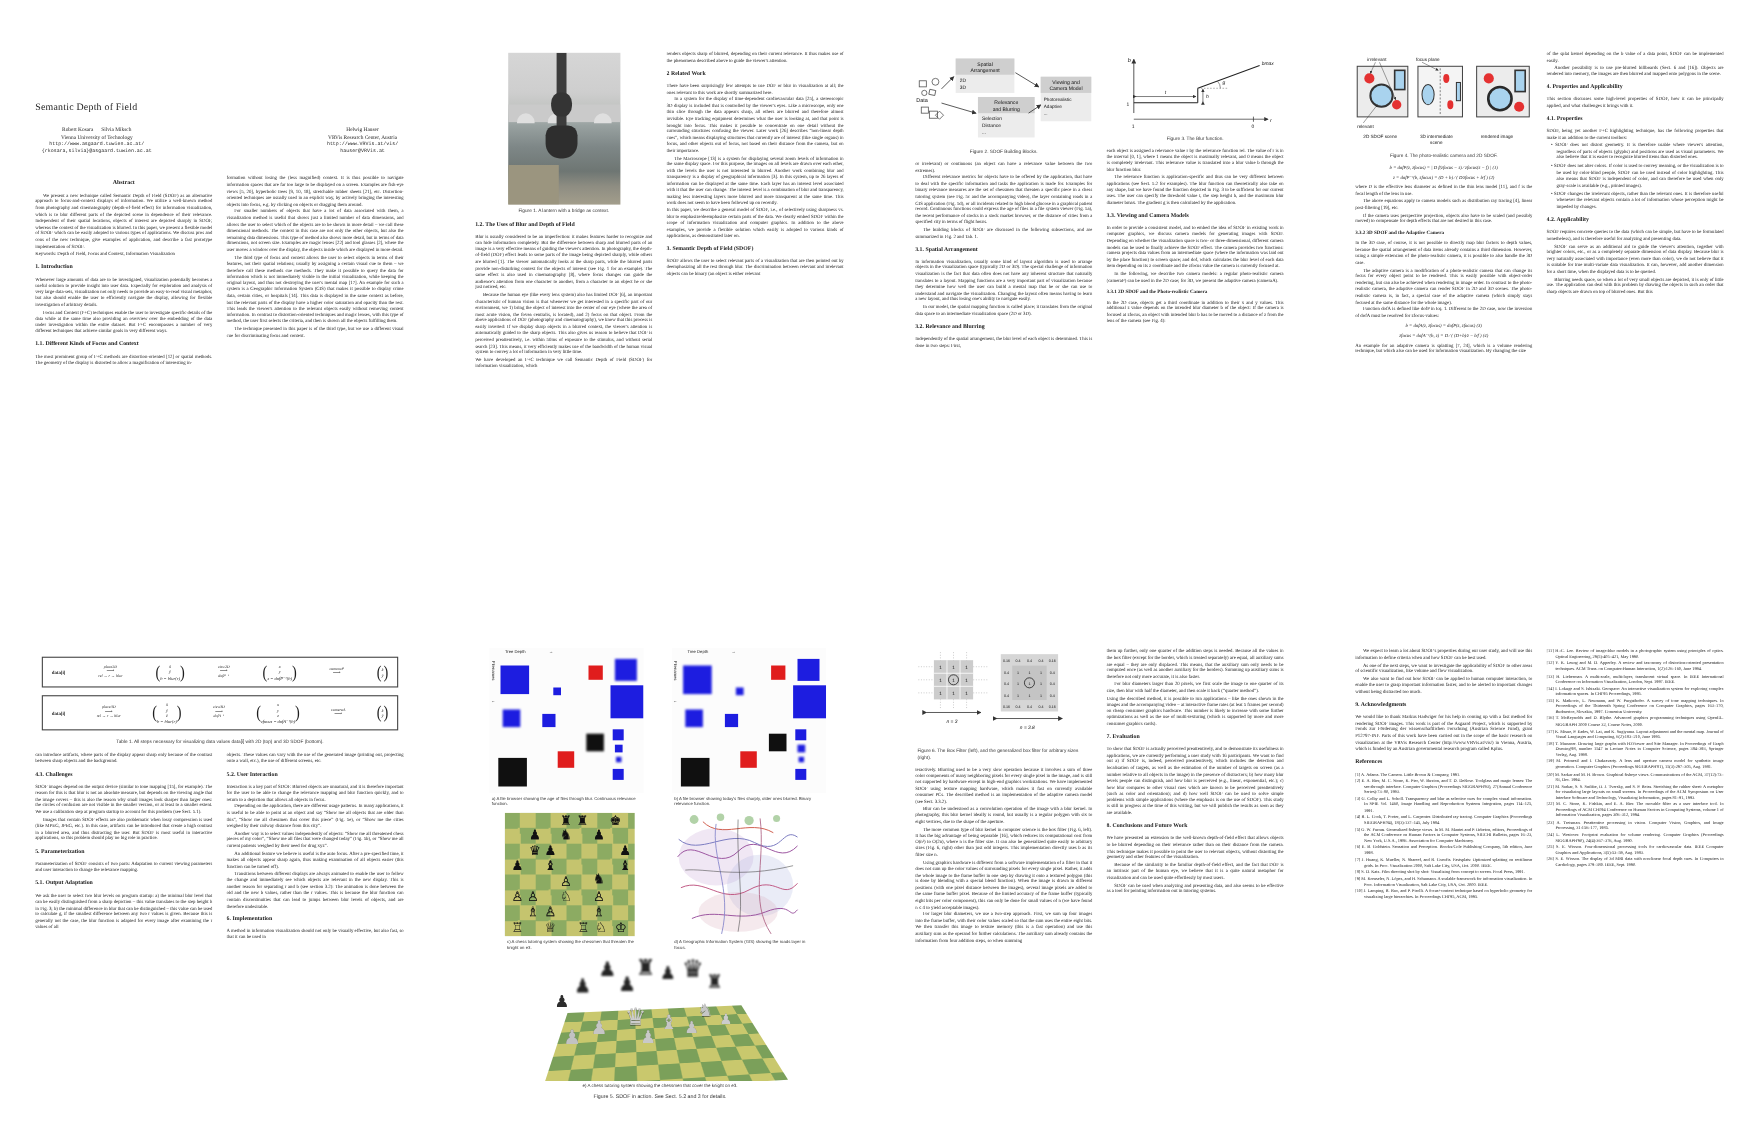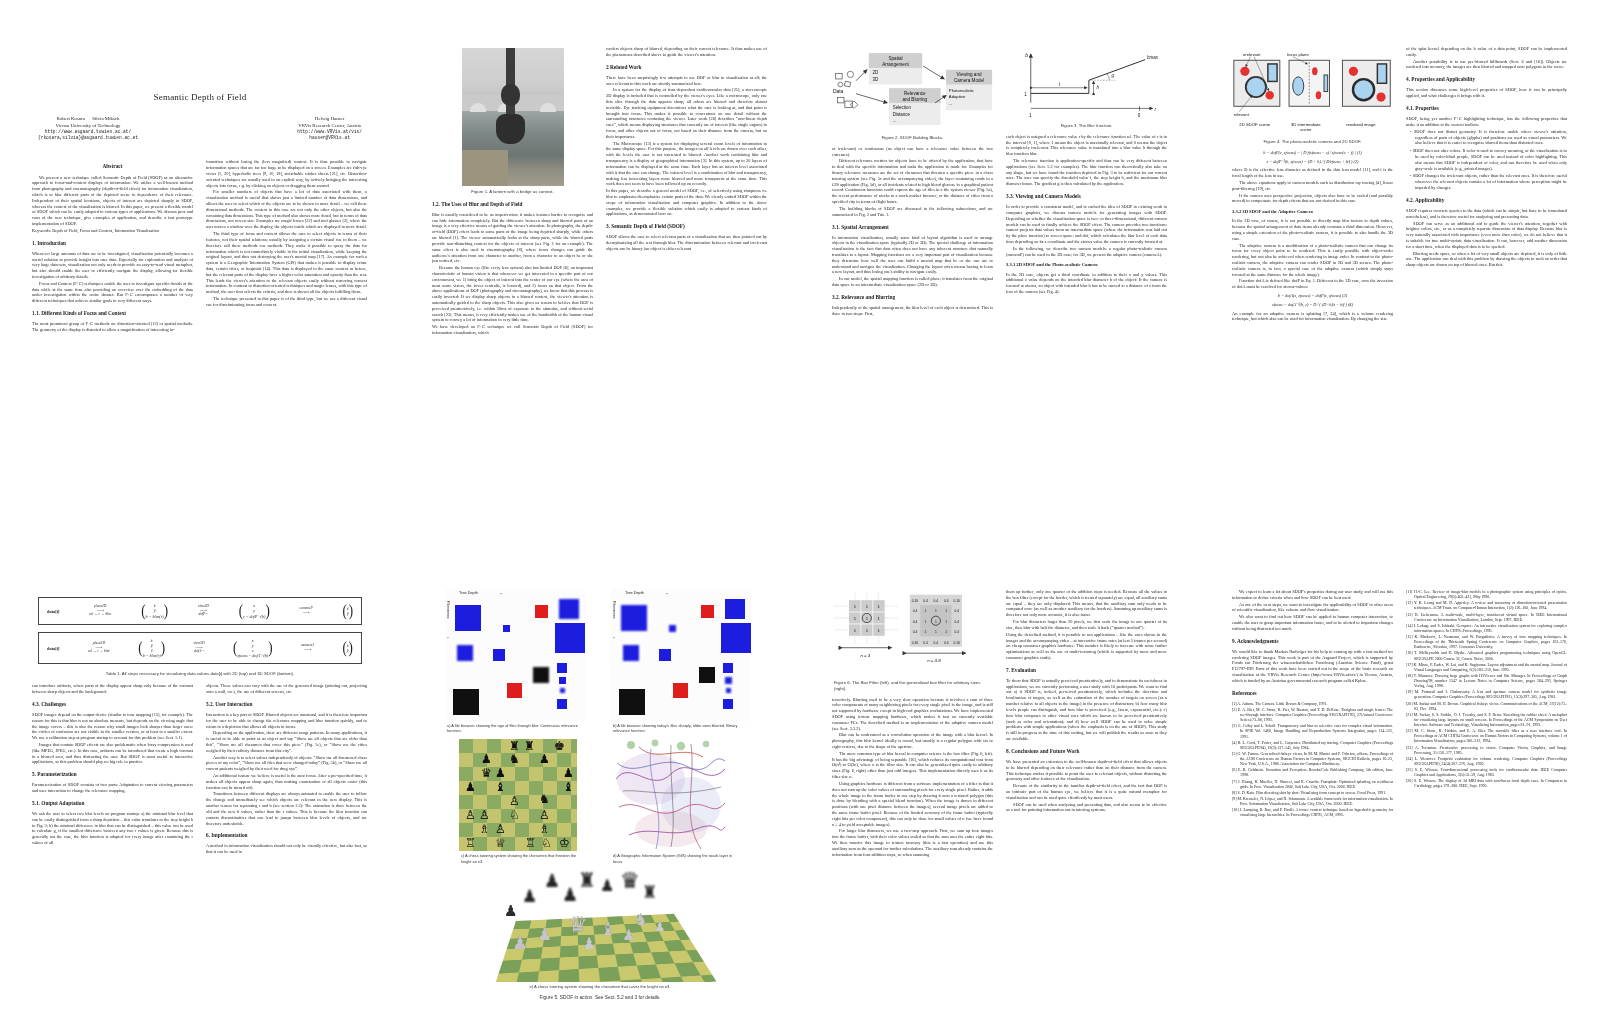--- a/index.html
+++ b/index.html
@@ -17,21 +17,21 @@
   .blk-pn{margin:0 0 1px 0;}
   .blk-h{font-weight:bold;font-size:5.3px;margin:6px 0 4px 0;text-align:left;}
   .blk-h3{font-weight:bold;font-size:4.6px;margin:5px 0 3px 0;text-align:left;}
   .blk-hc{font-weight:bold;font-size:5.4px;margin:4px 0 4px 0;text-align:center;}
   .blk-eq{font-style:italic;text-align:center;margin:3px 0;font-size:4.3px;}
   .blk-cap{font-family:"Liberation Sans","DejaVu Sans",sans-serif;font-size:4.3px;text-align:center;margin:3px 6px 5px 6px;color:#333;}
   .blk-scap{font-family:"Liberation Sans","DejaVu Sans",sans-serif;font-size:3.9px;text-align:left;margin:2px 2px 4px 2px;color:#333;}
   .blk-ref{font-size:3.95px;line-height:1.3;padding-left:8px;text-indent:-8px;margin:0 0 1px 0;}
   .blk-b{padding-left:9px;text-indent:-5px;margin:0 0 2px 0;}
   
-  .title{font-size:9px;text-align:center;margin:46px 0 14px 0;letter-spacing:.2px;}
+  .title{font-size:9px;text-align:left;margin:46px 0 14px 0;letter-spacing:.2px;}
   .authors{display:flex;justify-content:space-between;margin:0 6px 18px 6px;}
   .agroup{text-align:center;font-size:4.9px;line-height:1.35;}
   .agroup .names{white-space:pre;}
   .agroup .mono{font-family:"Liberation Mono","DejaVu Sans Mono",monospace;font-size:4.5px;}
   
   .figwrap{display:flex;justify-content:center;margin:2px 0 2px 0;}
   .fig1{position:relative;width:102px;height:138px;overflow:hidden;background:linear-gradient(180deg,#d6d6d6 0%,#cecece 26%,#c2c4c2 36%,#98a1a0 48%,#7e8787 62%,#6e7673 78%,#8e8d82 88%,#a39e8c 100%);}
   .fig1 .bridge{position:absolute;left:0;top:34%;width:100%;height:12%;background:#cacaca;}
   .fig1 .arch{position:absolute;top:40%;width:16px;height:9px;background:#dfdfdf;border-radius:8px 8px 0 0;}
   .fig1 .post{position:absolute;left:44%;top:0;width:9px;height:52%;background:#3c3c3c;}

